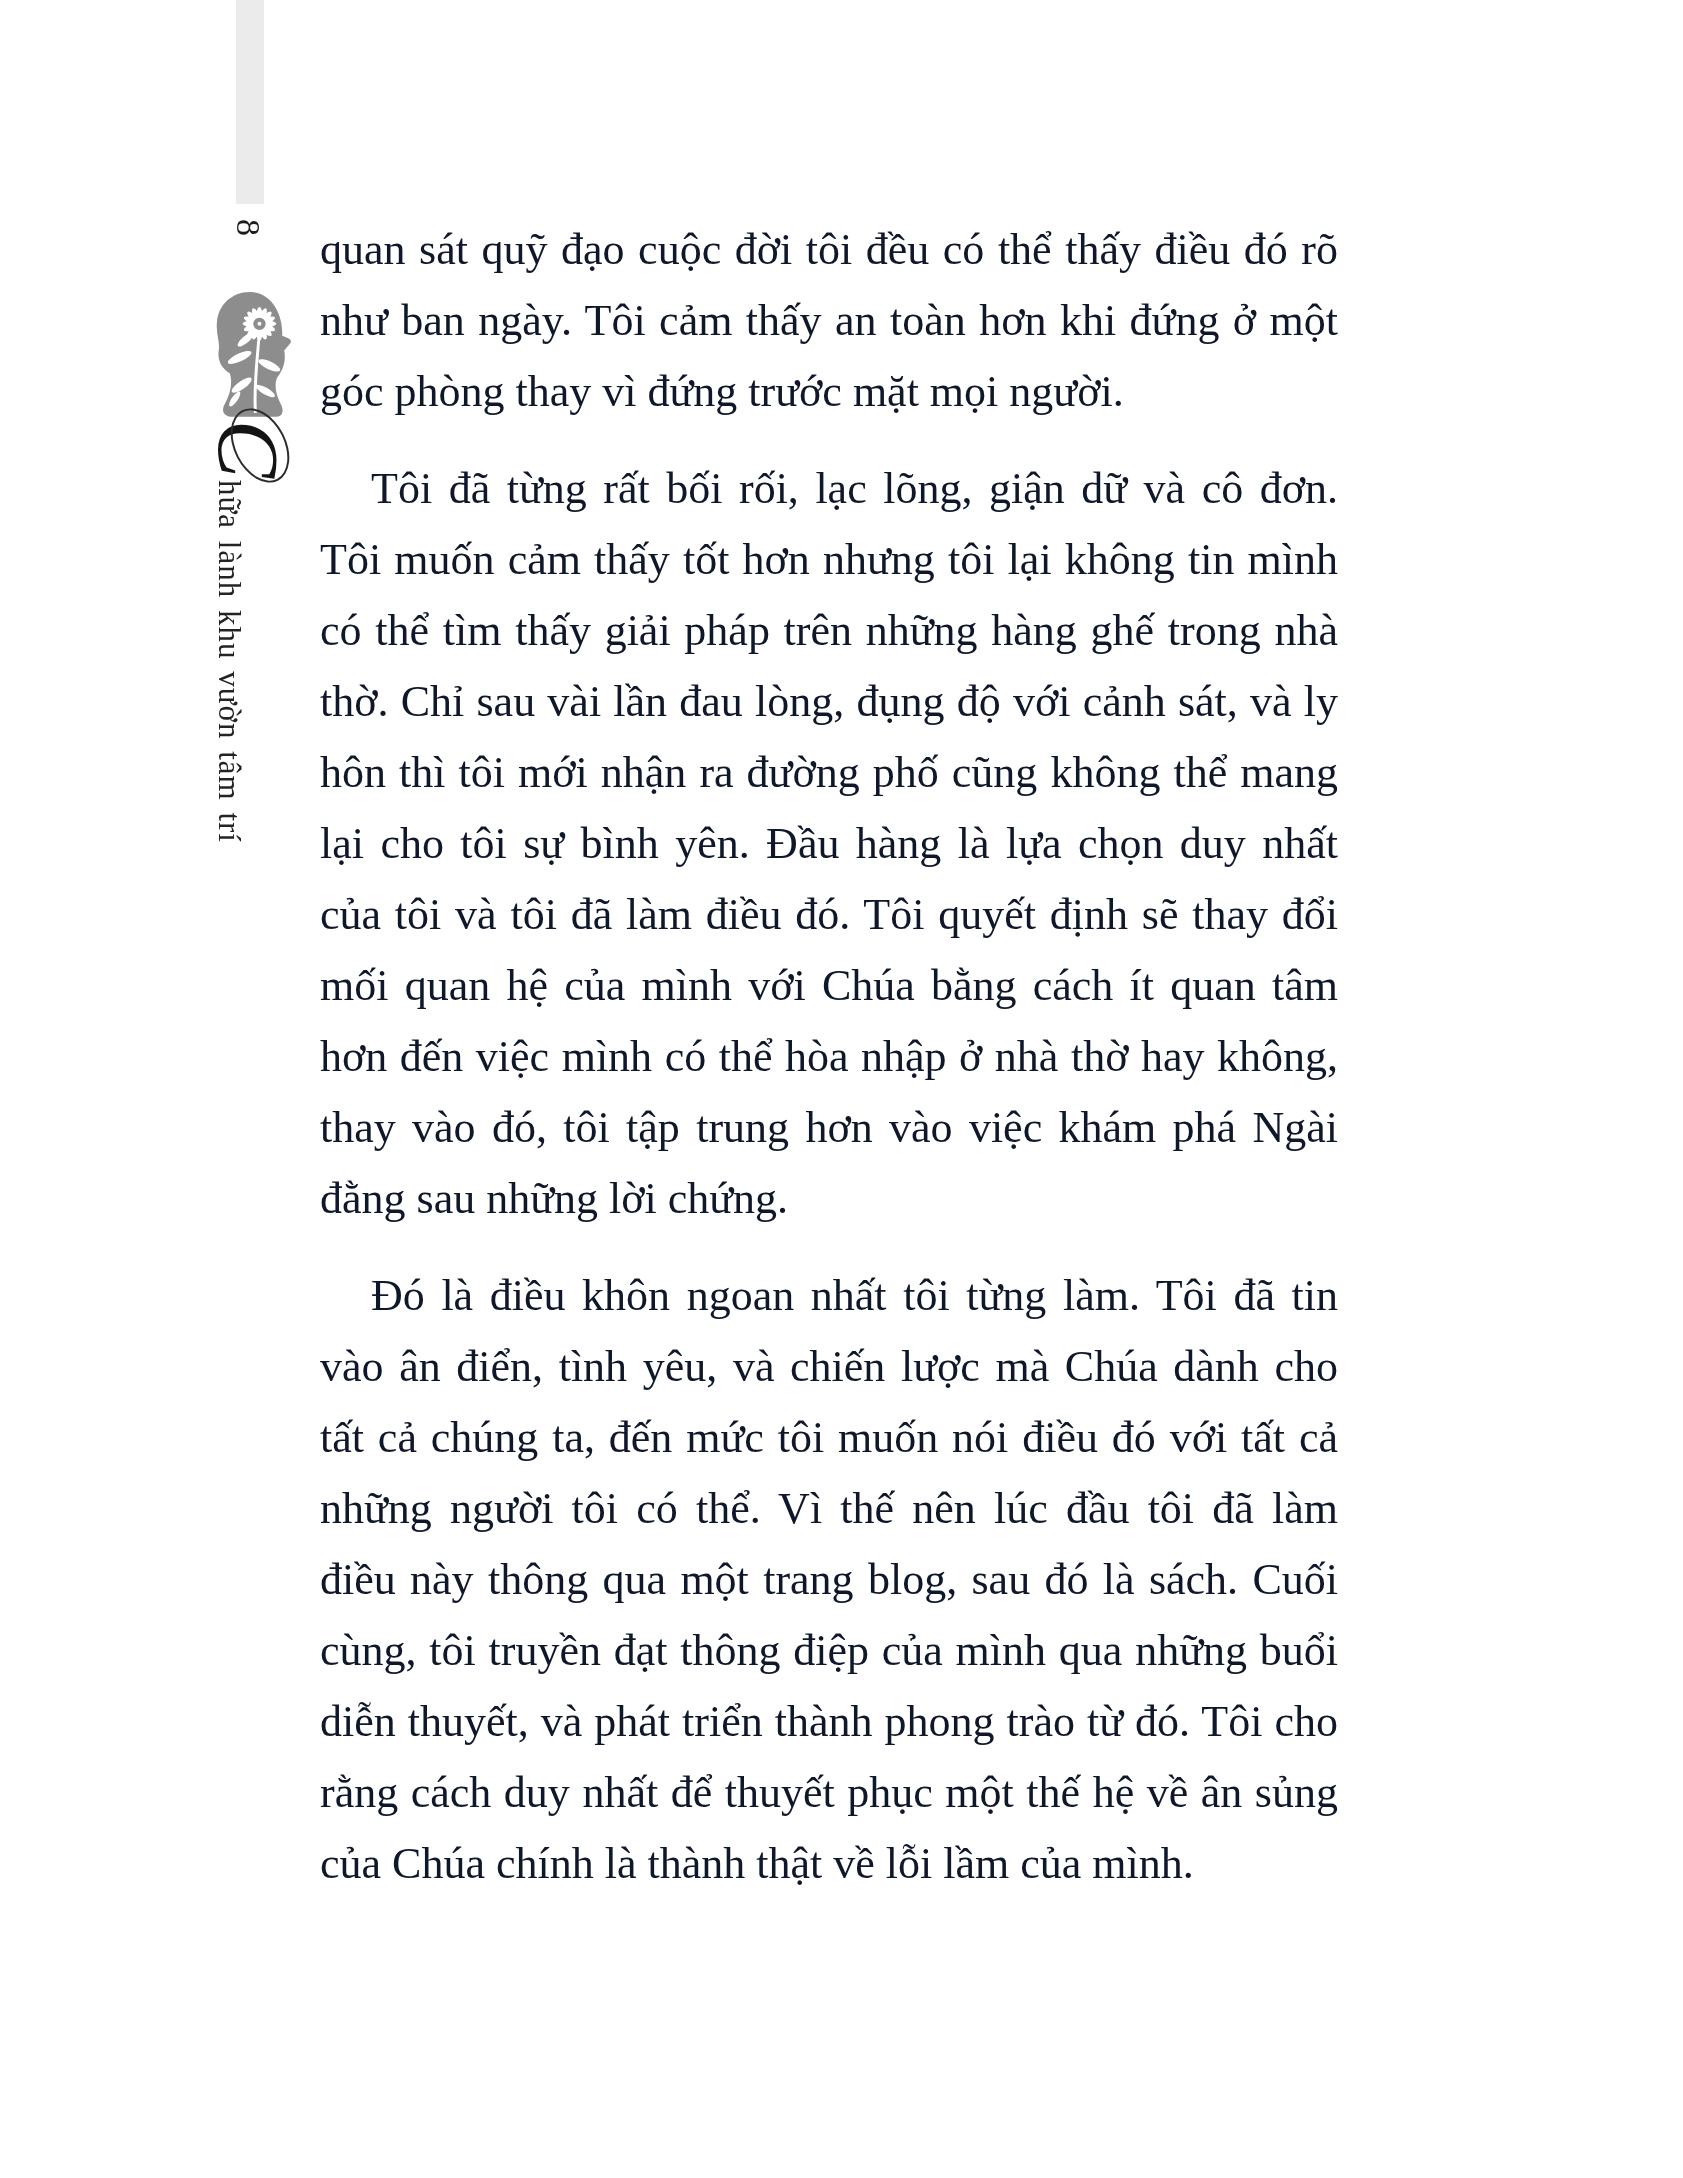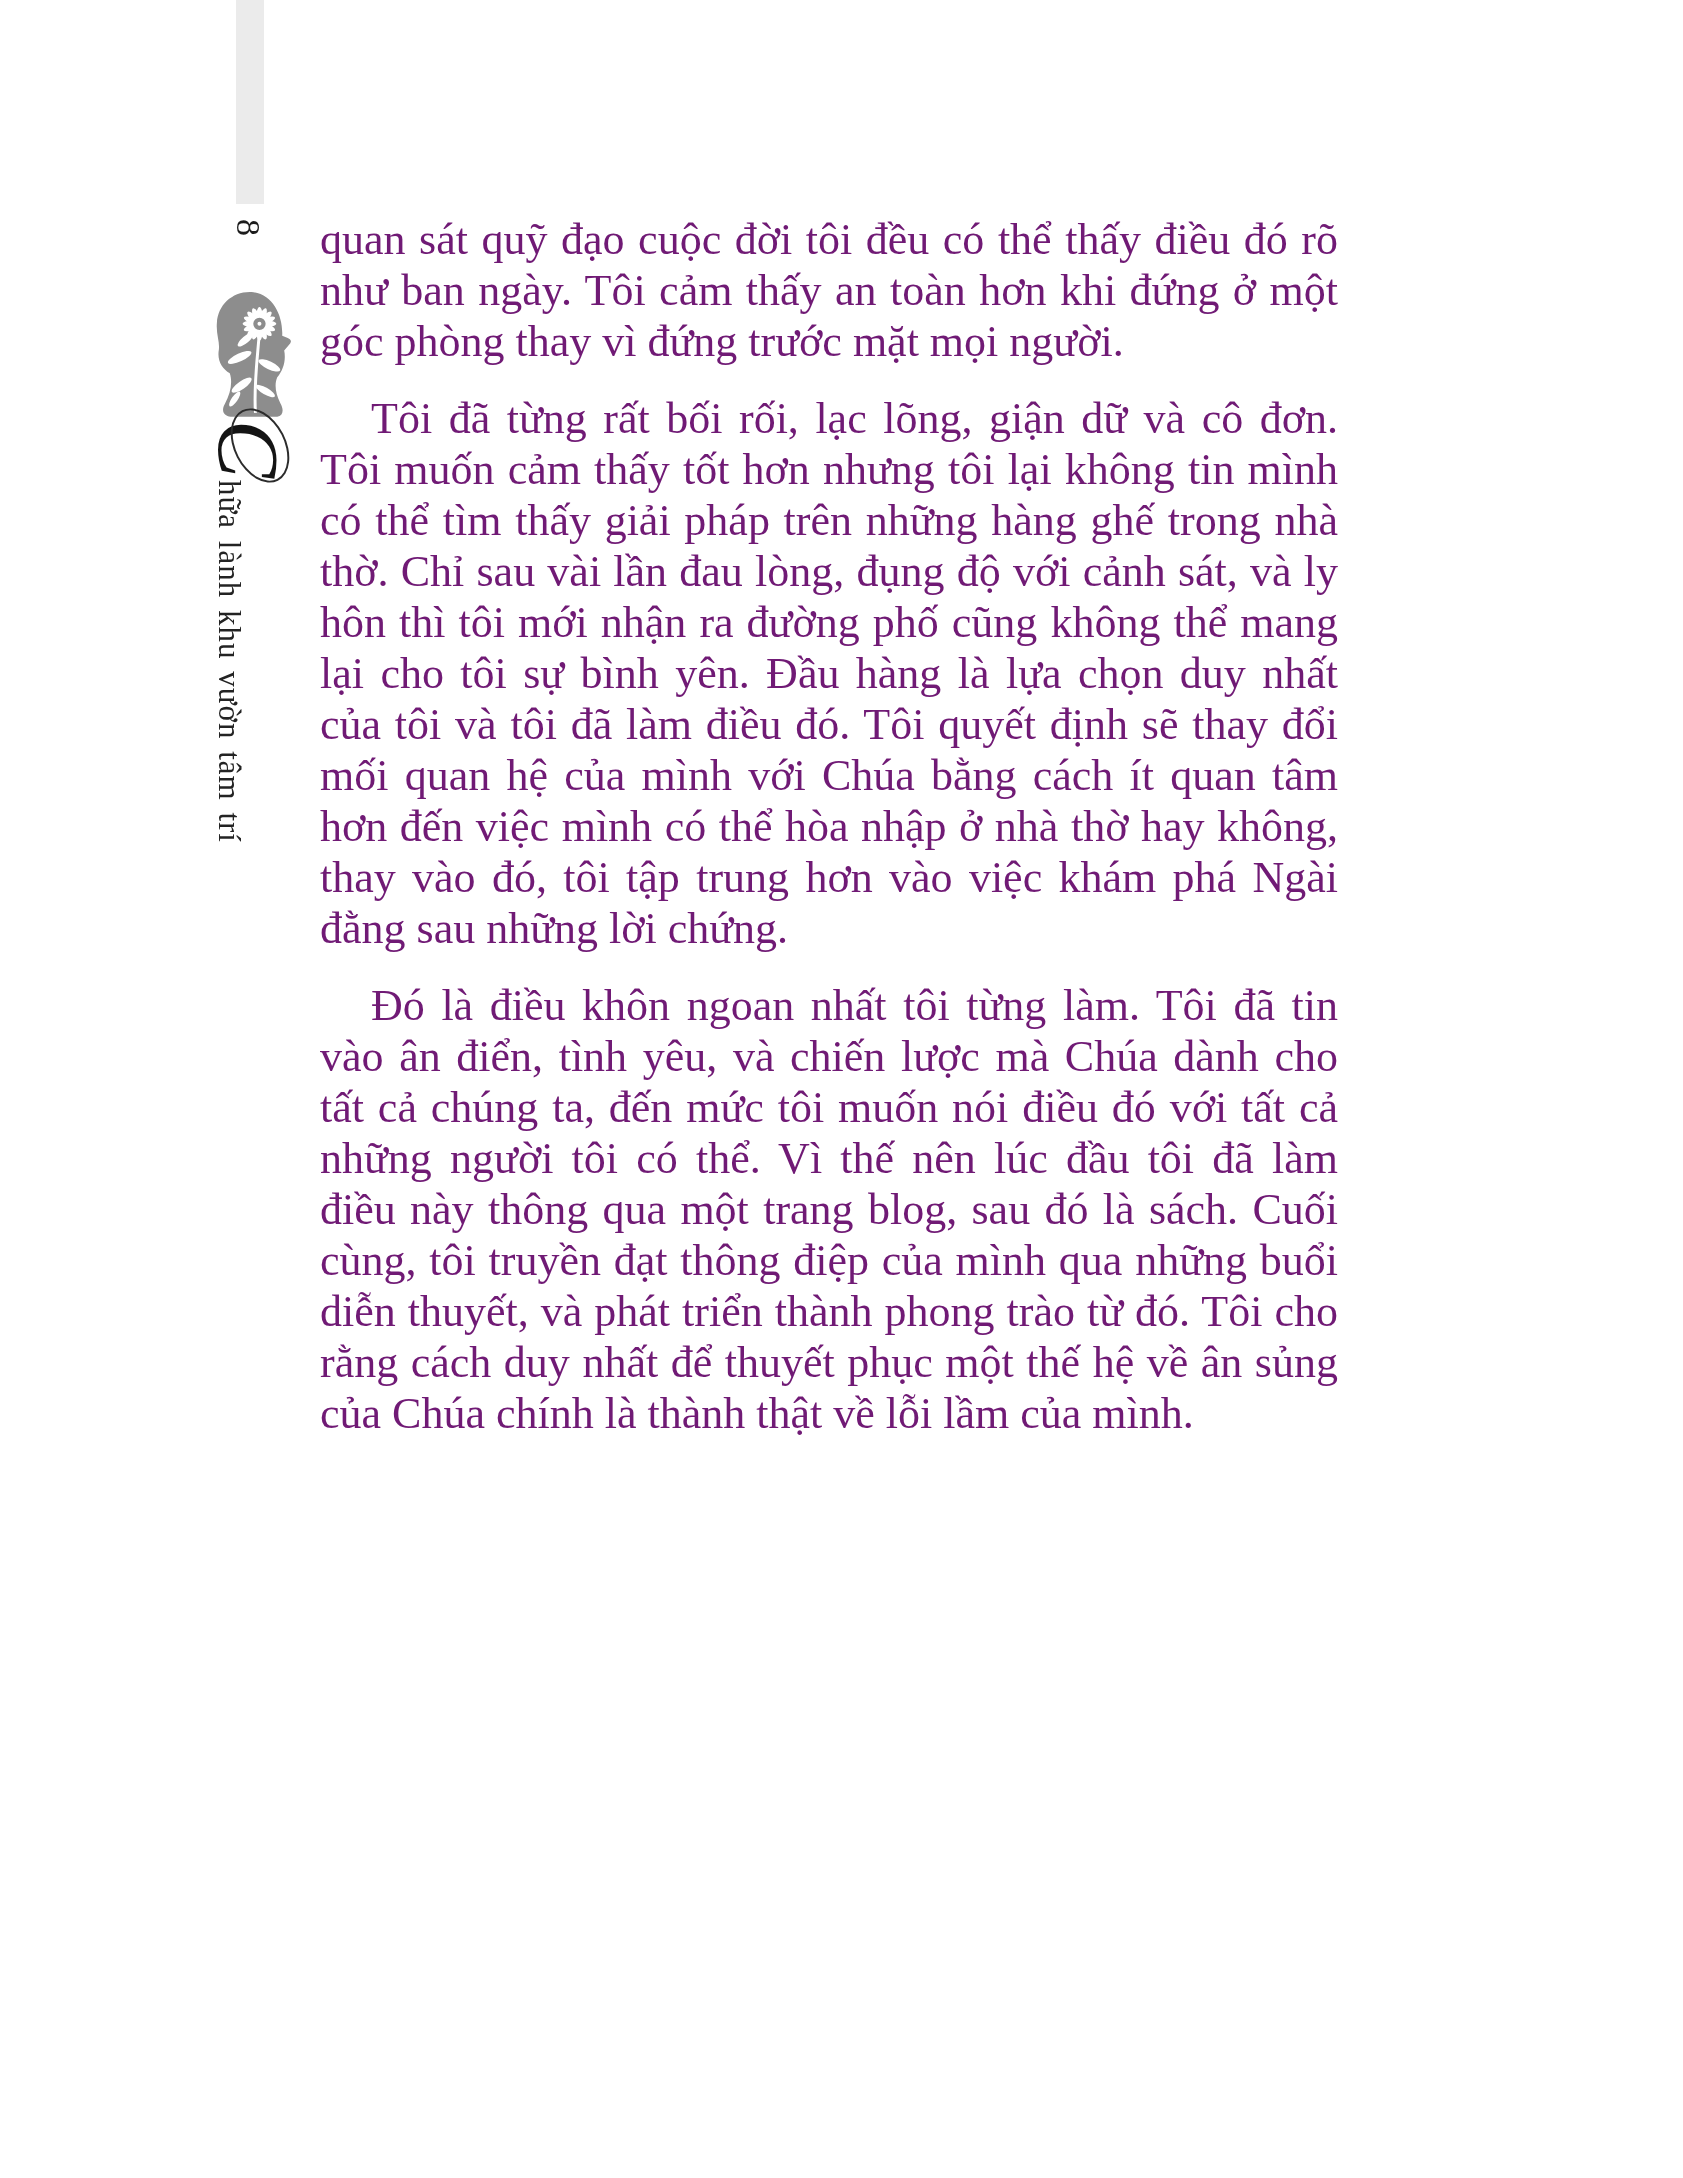--- a/index.html
+++ b/index.html
@@ -89,22 +89,22 @@
     color: #232323;
   }
 
   
   .body-text {
     position: absolute;
     left: 320px;
     top: 214px;
     width: 1018px;
     font-size: 44px;
-    line-height: 51px;
-    color: #701a75;
+    line-height: 71px;
+    color: #0f172a;
     text-align: justify;
   }
   .para {
     margin: 0 0 26px 0;
     text-indent: 51px;
   }
   .para.no-indent {
     text-indent: 0;
   }
 </style>

